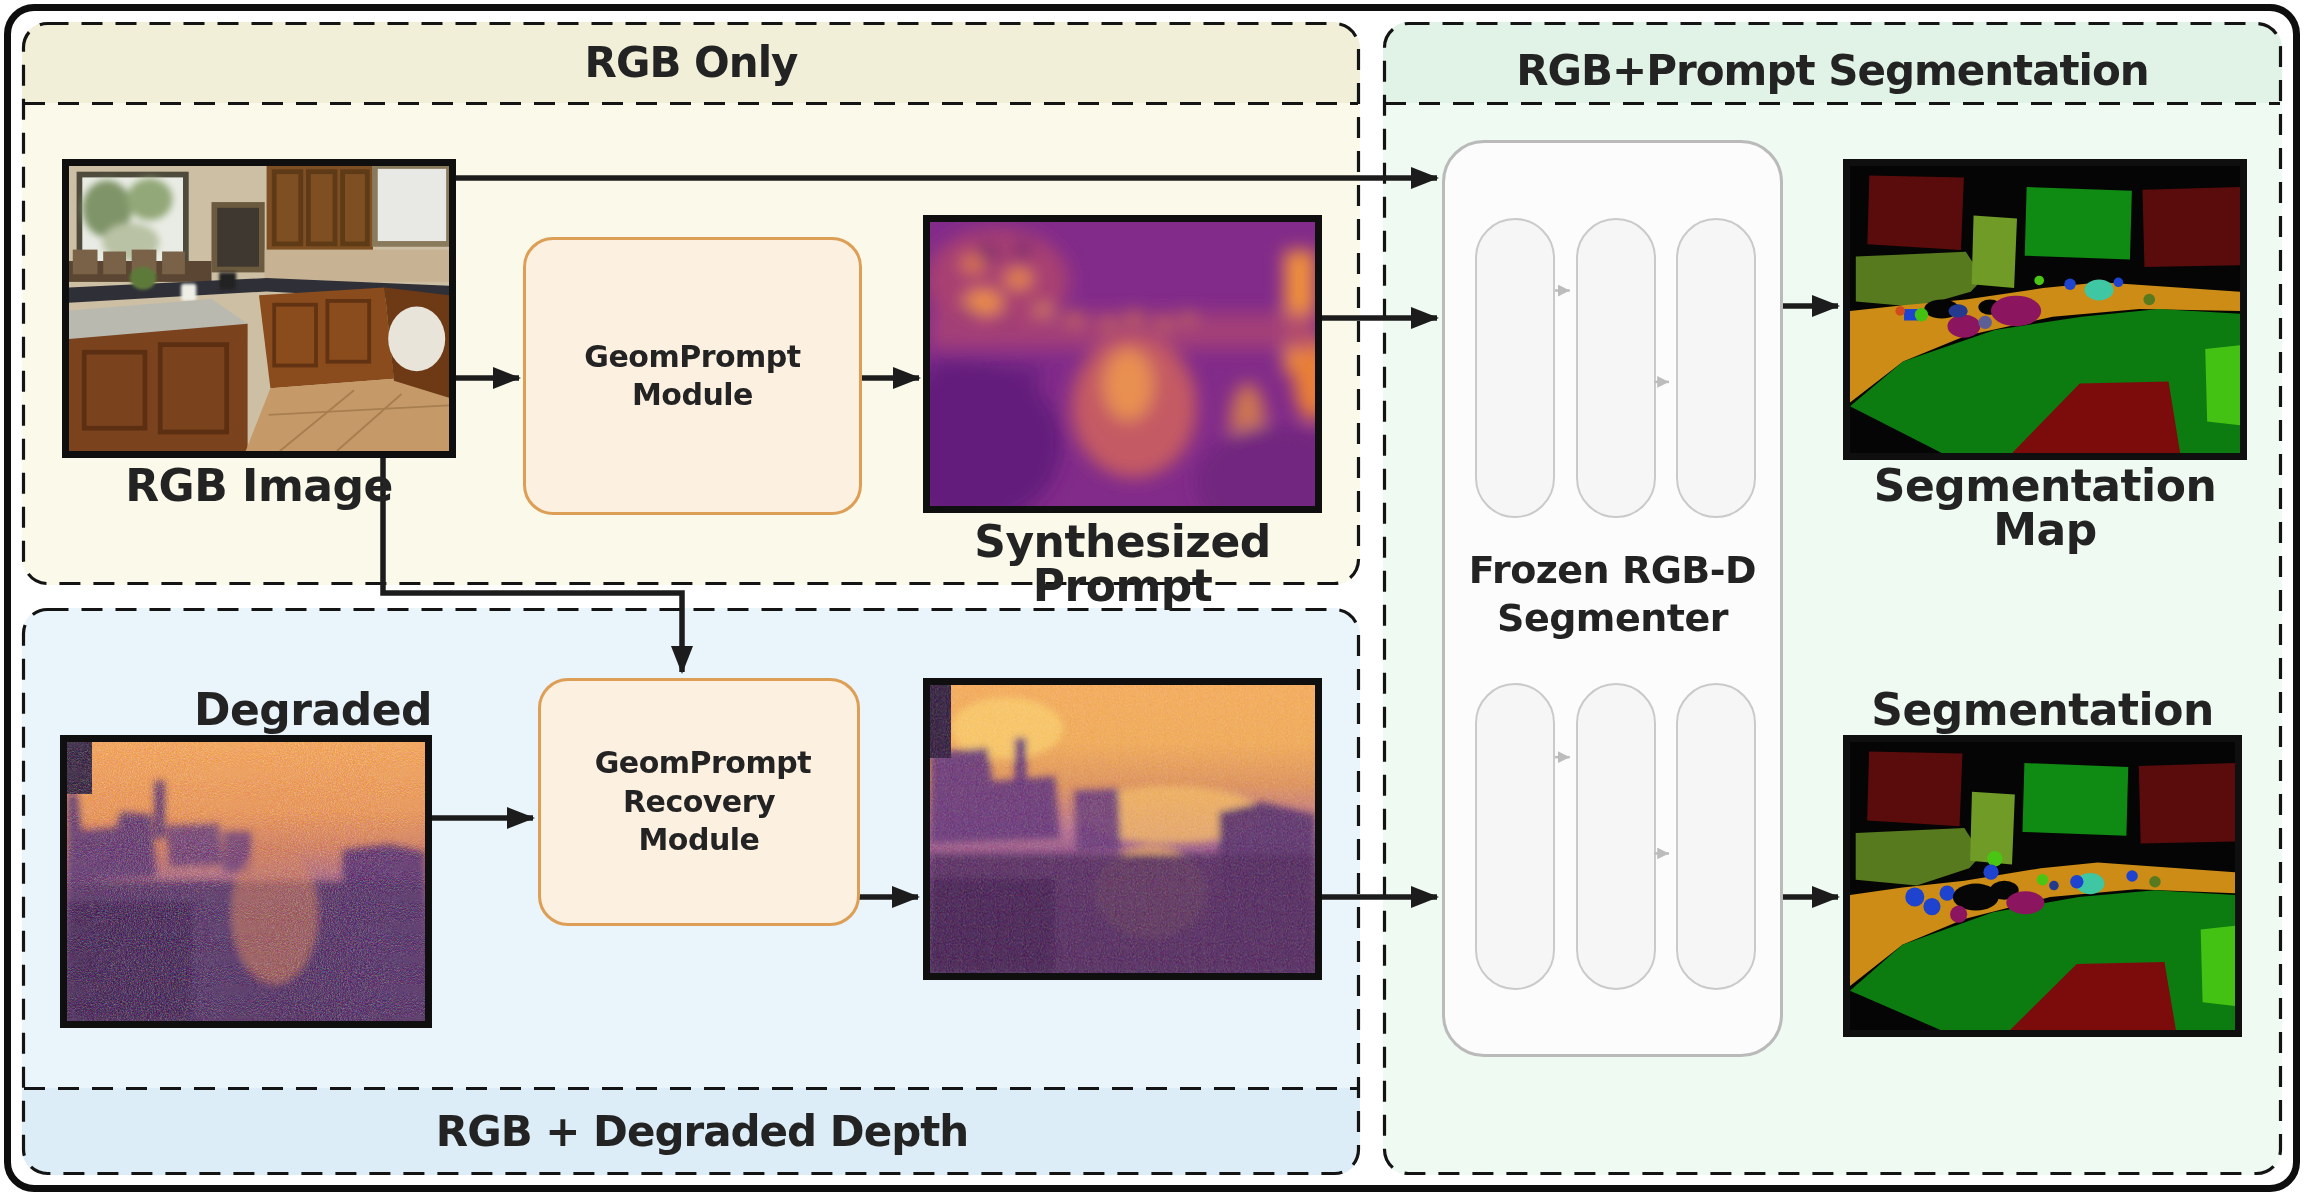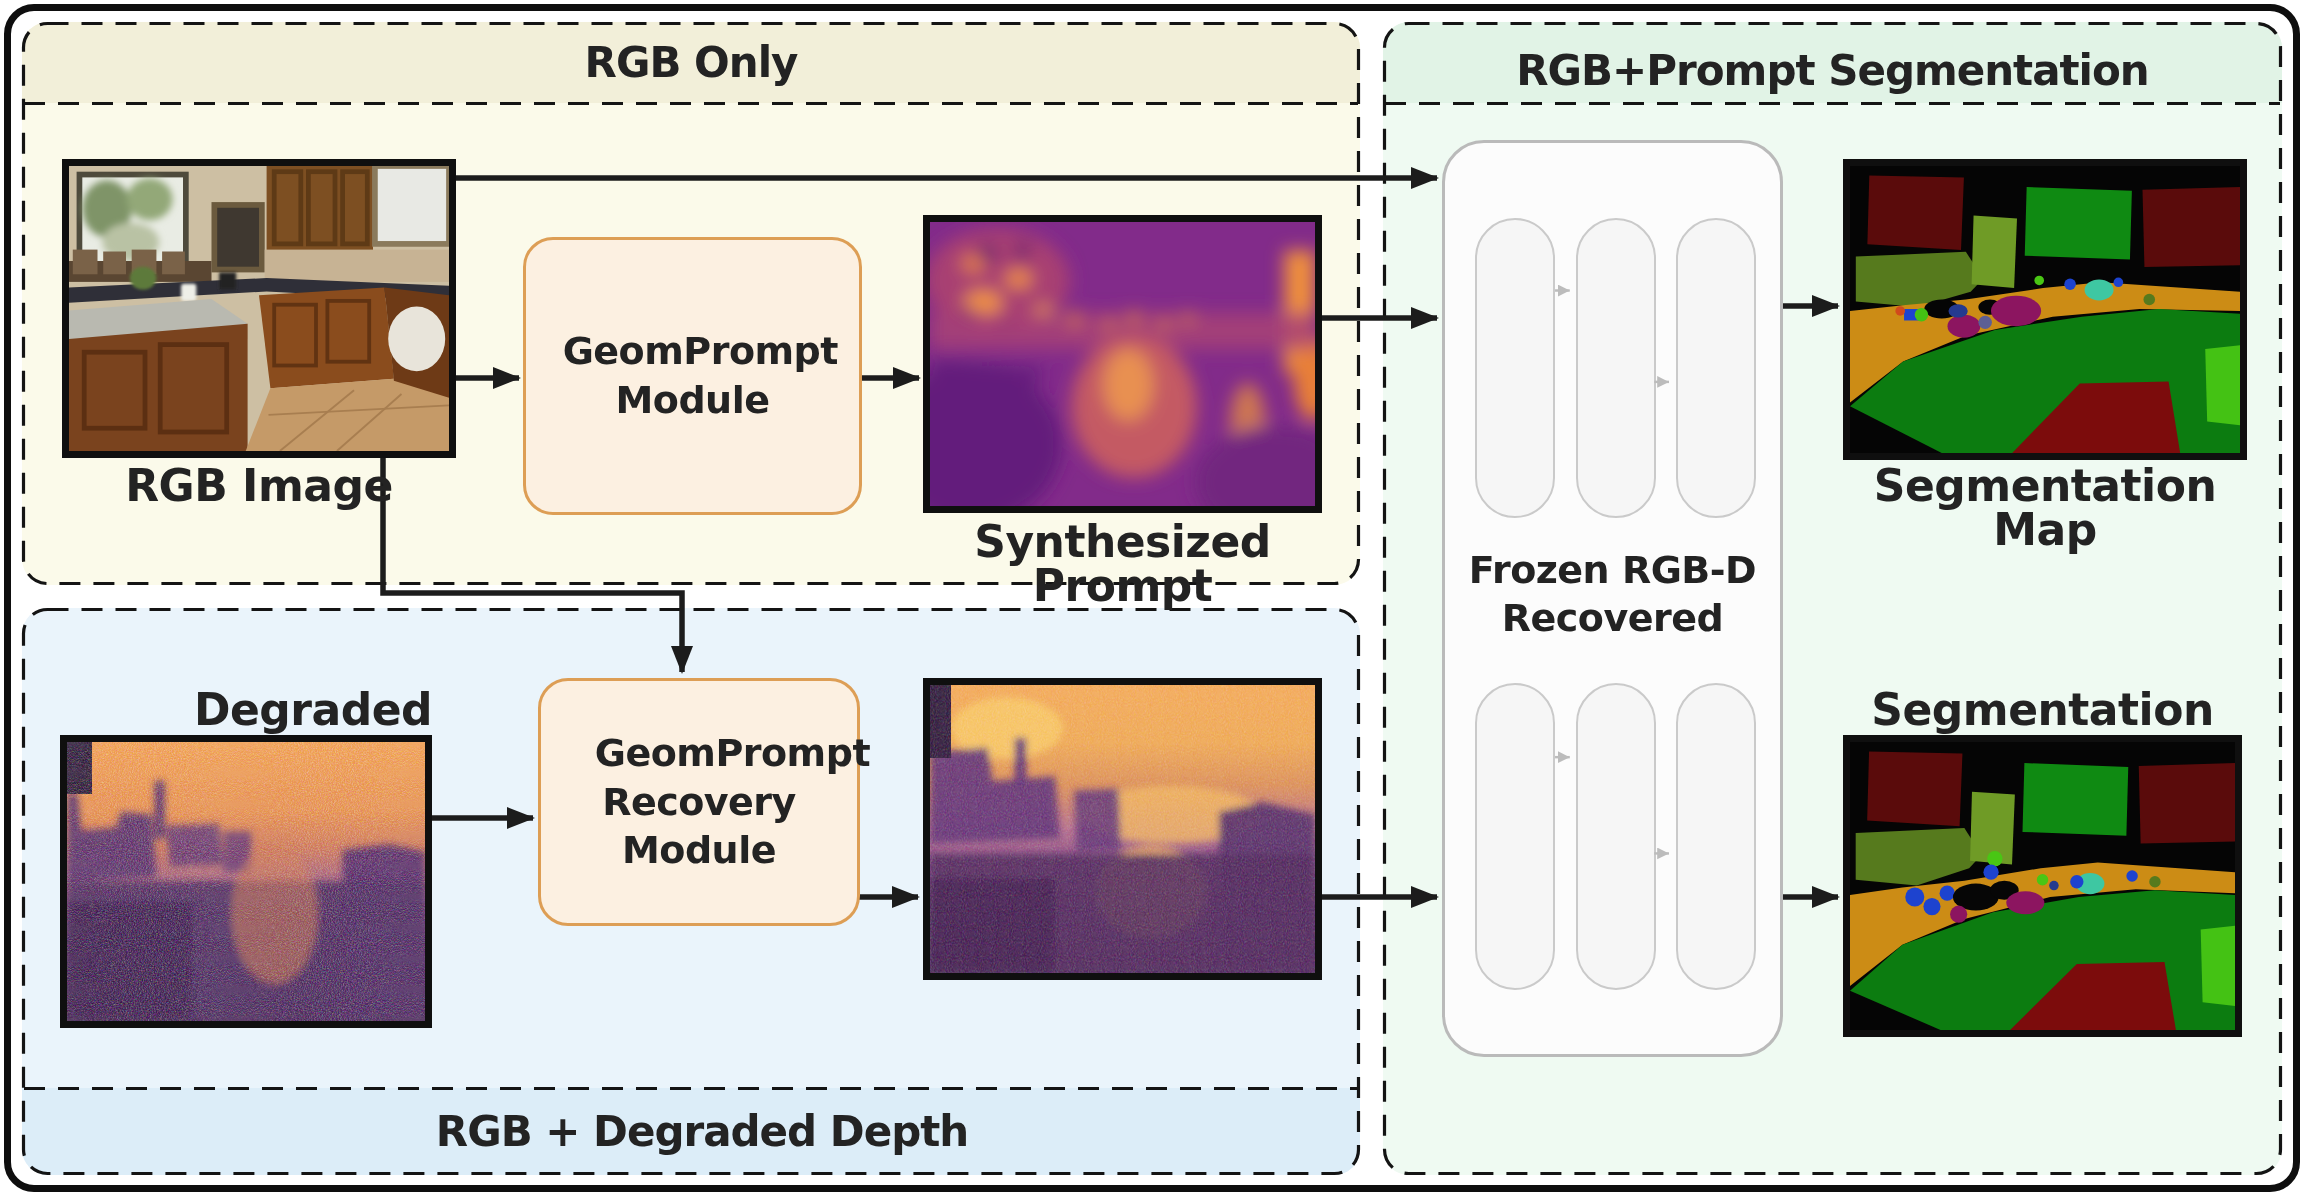--- a/index.html
+++ b/index.html
@@ -19,21 +19,21 @@
   .band-title{position:absolute;z-index:4;text-align:center;font-weight:700;font-size:42px;letter-spacing:-1px;}
   .t-yellow{left:22px;top:22px;width:1338px;height:81px;line-height:81px;}
   .t-green{left:1383px;top:22px;width:899px;height:81px;line-height:81px;margin-top:8px;}
   .t-blue{left:33px;top:1088px;width:1338px;height:87px;line-height:87px;}
   .imgbox{position:absolute;z-index:5;border:7px solid var(--image_border,#0f0f0f);overflow:hidden;background:#000;}
   .imgbox svg{display:block;width:100%;height:100%;}
   .nodelabel{position:absolute;z-index:5;height:44px;line-height:44px;text-align:center;
     font-weight:700;font-size:44px;letter-spacing:-0.5px;}
   .module{position:absolute;z-index:5;border:3px solid var(--module_border);background:var(--module_fill);
     border-radius:30px;display:flex;align-items:center;justify-content:center;text-align:center;
-    font-weight:700;font-size:38px;line-height:1.28;letter-spacing:-0.5px;}
+    font-weight:700;font-size:30px;line-height:1.28;letter-spacing:-0.5px;}
   .module .inner{width:78%;}
   .segmenter{position:absolute;left:1442px;top:140px;width:341px;height:917px;z-index:4;
     background:var(--segmenter_fill);border:3px solid var(--segmenter_border);border-radius:42px;}
   .pill{position:absolute;width:80px;border-radius:40px;background:var(--pill_fill);border:2.5px solid var(--pill_border);}
   .pill.r1{top:75px;height:300px;}
   .pill.r2{top:540px;height:307px;}
   .px1{left:30px;} .px2{left:131px;} .px3{left:231px;}
   .seg-title{position:absolute;left:0;top:404px;width:100%;text-align:center;
     font-weight:700;font-size:38px;line-height:1.25;letter-spacing:-0.5px;}
   .minisvg{position:absolute;left:0;top:0;width:100%;height:100%;}
@@ -207,21 +207,21 @@
     <div class="pill r2 px2"></div>
     <div class="pill r2 px3"></div>
     <svg class="minisvg" viewBox="0 0 341 917">
       <g style="stroke:var(--inner_arrow,#bcbcbc)" stroke-width="2.5" fill="none">
         <line x1="112" y1="145" x2="127" y2="145" marker-end="url(#ah-gray)"></line>
         <line x1="213" y1="238" x2="228" y2="238" marker-end="url(#ah-gray)"></line>
         <line x1="112" y1="620" x2="127" y2="620" marker-end="url(#ah-gray)"></line>
         <line x1="213" y1="718" x2="228" y2="718" marker-end="url(#ah-gray)"></line>
       </g>
     </svg>
-    <div class="seg-title">Frozen RGB-D Recovered</div>
+    <div class="seg-title">Frozen RGB-D Segmenter</div>
   </div>
 
   <div class="imgbox" style="left:1843px;top:159px;width:404px;height:301px;">
     <svg viewBox="0 0 404 301" preserveAspectRatio="none">
       <rect width="404" height="301" fill="#050505"></rect>
       <polygon points="20,10 118,12 115,88 18,82" fill="#5a0b0b"></polygon>
       <polygon points="303,25 404,22 404,104 305,106" fill="#5a0b0b"></polygon>
       <polygon points="6,95 120,90 138,118 125,132 70,148 6,142" fill="#567a1d"></polygon>
       <polygon points="128,52 173,55 170,128 126,124" fill="#6f9b26"></polygon>
       <polygon points="183,22 292,26 290,98 181,94" fill="#0f8a12"></polygon>

